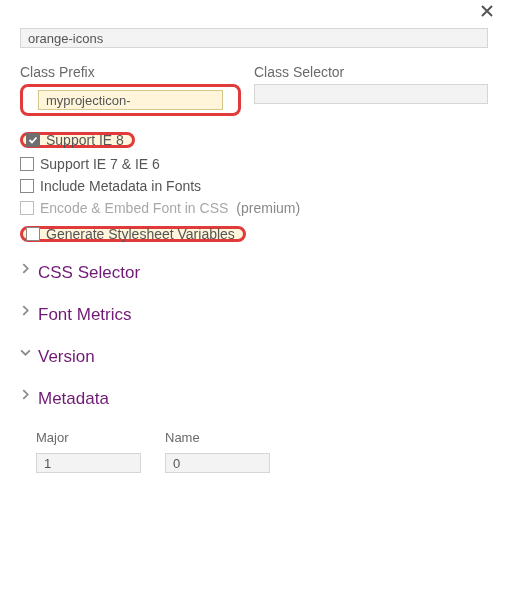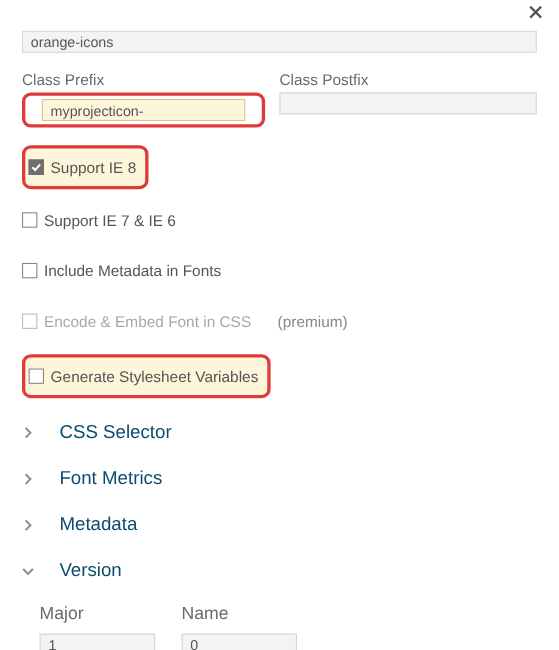--- a/index.html
+++ b/index.html
@@ -52,21 +52,21 @@
     border: 1px solid #d6c78f;
   }
   .checks { margin-top: 16px; }
   .check-row {
     display: flex;
     align-items: center;
     gap: 6px;
     font-size: 14px;
     color: #555;
     margin: 6px 0;
-    height: 40px;
+    height: 16px;
   }
   .check-row.hl-wrap {
     border: 3px solid #e03a3a;
     border-radius: 8px;
     background: #fff5da;
     padding: 2px 8px 2px 3px;
     width: fit-content;
     margin-top: 10px;
   }
   .check-row.hl-wrap.top { margin-top: 16px; margin-bottom: 8px; }
@@ -79,40 +79,40 @@
     align-items: center;
     justify-content: center;
     flex-shrink: 0;
   }
   .cb.checked {
     background: #6f6f6f;
     border-color: #6f6f6f;
   }
   .cb.checked svg { width: 10px; height: 10px; display: block; }
   .muted { color: #a8a8a8; }
-  .premium { color: #888; margin-left: 18px; }
+  .premium { color: #888; margin-left: 2px; }
   .accordion { margin-top: 10px; }
   .acc-item {
     display: flex;
-    align-items: center;
-    gap: 23px;
+    align-items: flex-start;
+    gap: 7px;
     padding: 11px 0;
     font-size: 17px;
-    color: #0c4a6e;
+    color: #701a75;
     cursor: pointer;
     font-weight: 300;
   }
   .chev { width: 11px; height: 11px; display: inline-flex; align-items: center; justify-content: center; }
   .chev svg { width: 11px; height: 11px; display: block; }
   .version-body {
     padding: 10px 0 0 16px;
     display: flex;
     gap: 24px;
   }
-  .ver-col .label { font-size: 16px; color: #6a6a6a; }
+  .ver-col .label { font-size: 13px; color: #6a6a6a; }
   .ver-col .field { width: 105px; margin-top: 4px; background:#f3f3f3; }
 </style>
 </head>
 <body>
 
 <div class="close">
   <span>
     <svg viewBox="0 0 14 14">
         <path d="M2 2 L12 12 M12 2 L2 12" stroke="#555" stroke-width="2" fill="none"></path>
       </svg>
@@ -124,21 +124,21 @@
   <input class="field" value="orange-icons" style="">
 
   <div class="row">
     <div class="col col-narrow">
       <div class="label">Class Prefix</div>
       <div class="hl hl-input">
         <input class="field" value="myprojecticon-" style="">
       </div>
     </div>
     <div class="col">
-      <div class="label">Class Postfix</div>
+      <div class="label">Class Selector</div>
       <input class="field" value="" style="">
     </div>
   </div>
 
   <div class="checks">
     <div class="check-row hl-wrap top">
       <span class="cb checked">
         <svg viewBox="0 0 10 10">
             <path d="M1.5 5 L4 7.5 L8.5 2.5" stroke="#fff" stroke-width="1.8" fill="none"></path>
           </svg>
@@ -181,32 +181,32 @@
       <span class="chev">
         <svg viewBox="0 0 10 10">
             <path d="M3 1 L7 5 L3 9" stroke="#8a8a8a" stroke-width="1.6" fill="none"></path>
           </svg>
       </span>
       <span>Font Metrics</span>
     </div>
     <div class="acc-item">
       <span class="chev">
         <svg viewBox="0 0 10 10">
+            <path d="M1 3 L5 7 L9 3" stroke="#8a8a8a" stroke-width="1.6" fill="none"></path>
+          </svg>
+      </span>
+      <span>Version</span>
+    </div>
+    <div class="acc-item">
+      <span class="chev">
+        <svg viewBox="0 0 10 10">
             <path d="M3 1 L7 5 L3 9" stroke="#8a8a8a" stroke-width="1.6" fill="none"></path>
           </svg>
       </span>
       <span>Metadata</span>
-    </div>
-    <div class="acc-item">
-      <span class="chev">
-        <svg viewBox="0 0 10 10">
-            <path d="M1 3 L5 7 L9 3" stroke="#8a8a8a" stroke-width="1.6" fill="none"></path>
-          </svg>
-      </span>
-      <span>Version</span>
     </div>
     <div class="version-body">
       <div class="ver-col">
         <div class="label">Major</div>
         <input class="field" value="1" style="">
       </div>
       <div class="ver-col">
         <div class="label">Name</div>
         <input class="field" value="0" style="">
       </div>

